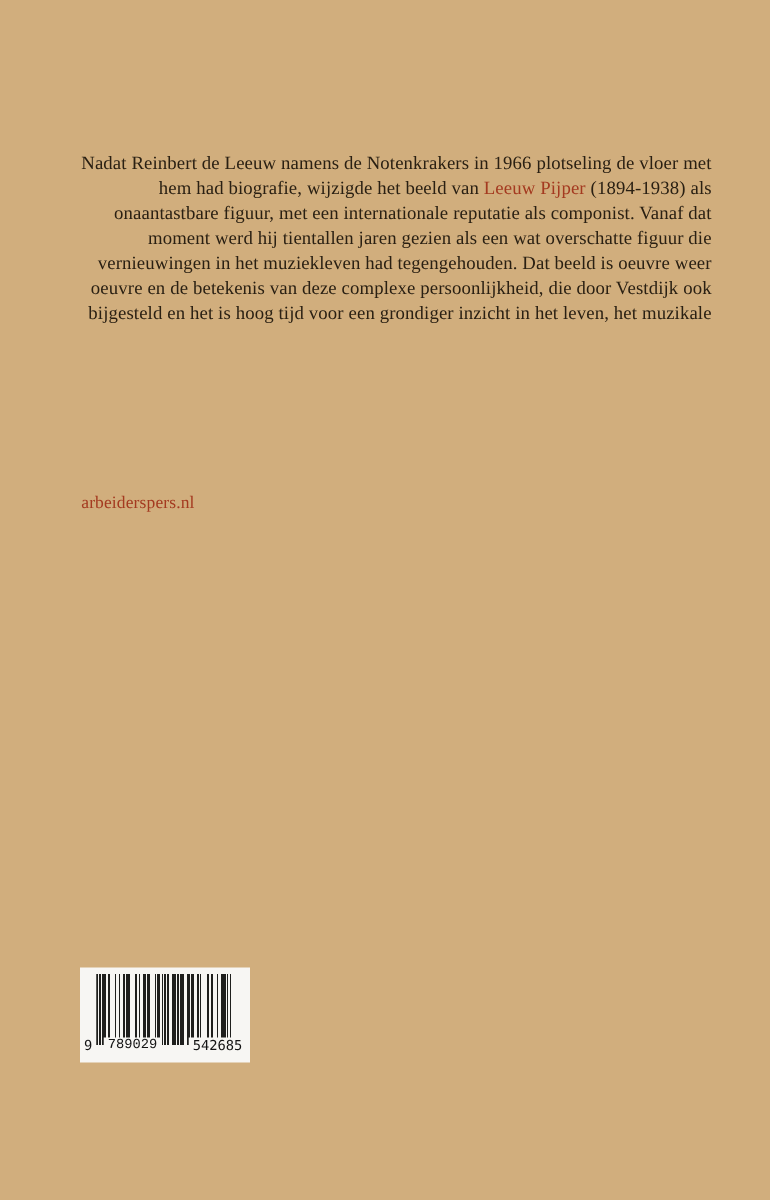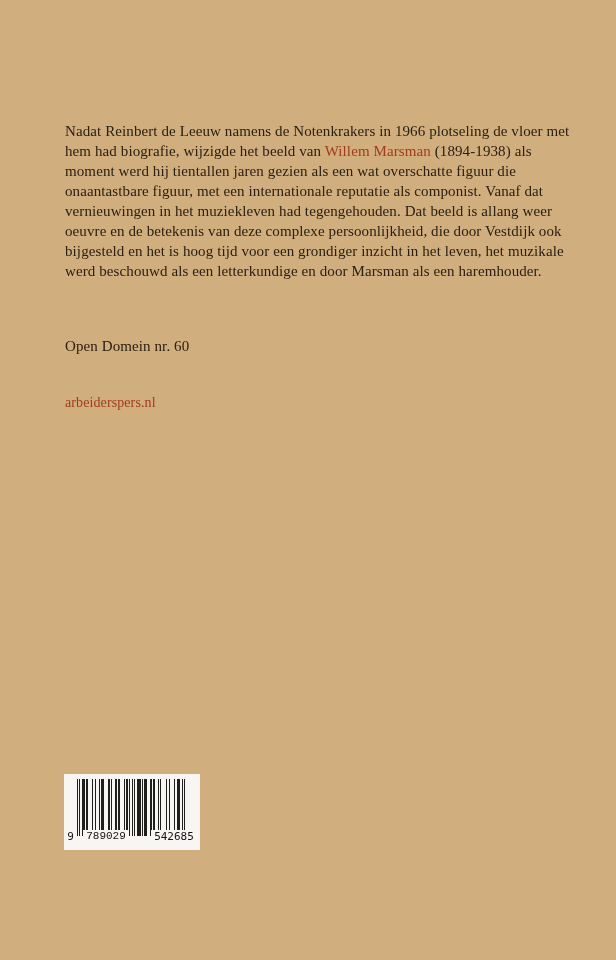--- a/index.html
+++ b/index.html
@@ -21,20 +21,21 @@
     width: 616px; height: 960px;
     background: var(--bg);
   }
   .blurb {
     position: absolute;
     left: 65px; top: 121px;
     font-size: 15px;
     line-height: 20px;
     color: var(--ink);
     letter-spacing: 0.1px;
+    text-align: right;
   }
   .blurb-line { white-space: nowrap; }
   .red { color: var(--accent); }
   .series {
     position: absolute;
     left: 65px; top: 336px;
     font-size: 15px;
     line-height: 20px;
     color: var(--ink);
     letter-spacing: 0.1px;
@@ -72,30 +73,28 @@
   .bc-g1 { left: 19px; width: 46px; background: var(--label-bg); font-family: Liberation Mono, monospace; }
   .bc-g2 { left: 87px; width: 46px; background: var(--label-bg); }
 </style>
 </head>
 <body>
 
 <div class="cover">
 
   <div class="blurb">
       <div class="blurb-line"><span>Nadat Reinbert de Leeuw namens de Notenkrakers in 1966 plotseling de vloer met</span></div>
-      <div class="blurb-line"><span>hem had biografie, wijzigde het beeld van </span><span class="red">Willem Marsman</span><span> (1894-1938) als</span></div>
+      <div class="blurb-line"><span>hem had biografie, wijzigde het beeld van </span><span class="red">Leeuw Pijper</span><span> (1894-1938) als</span></div>
+      <div class="blurb-line"><span>onaantastbare figuur, met een internationale reputatie als componist. Vanaf dat</span></div>
       <div class="blurb-line"><span>moment werd hij tientallen jaren gezien als een wat overschatte figuur die</span></div>
-      <div class="blurb-line"><span>onaantastbare figuur, met een internationale reputatie als componist. Vanaf dat</span></div>
-      <div class="blurb-line"><span>vernieuwingen in het muziekleven had tegengehouden. Dat beeld is allang weer</span></div>
+      <div class="blurb-line"><span>vernieuwingen in het muziekleven had tegengehouden. Dat beeld is oeuvre weer</span></div>
       <div class="blurb-line"><span>oeuvre en de betekenis van deze complexe persoonlijkheid, die door Vestdijk ook</span></div>
       <div class="blurb-line"><span>bijgesteld en het is hoog tijd voor een grondiger inzicht in het leven, het muzikale</span></div>
-      <div class="blurb-line"><span>werd beschouwd als een letterkundige en door Marsman als een haremhouder.</span></div>
     </div>
 
-  <div class="series">Open Domein nr. 60</div>
 
   <div class="website">arbeiderspers.nl</div>
 
   <div class="barcode-label">
     <svg class="bars" viewBox="0 0 95 57" preserveAspectRatio="none" shape-rendering="crispEdges">
         <rect x="0" y="0" width="1" height="57"></rect>
         <rect x="2" y="0" width="1" height="57"></rect>
         <rect x="4" y="0" width="3" height="57"></rect>
         <rect x="8" y="0" width="2" height="57"></rect>
         <rect x="13" y="0" width="1" height="57"></rect>

